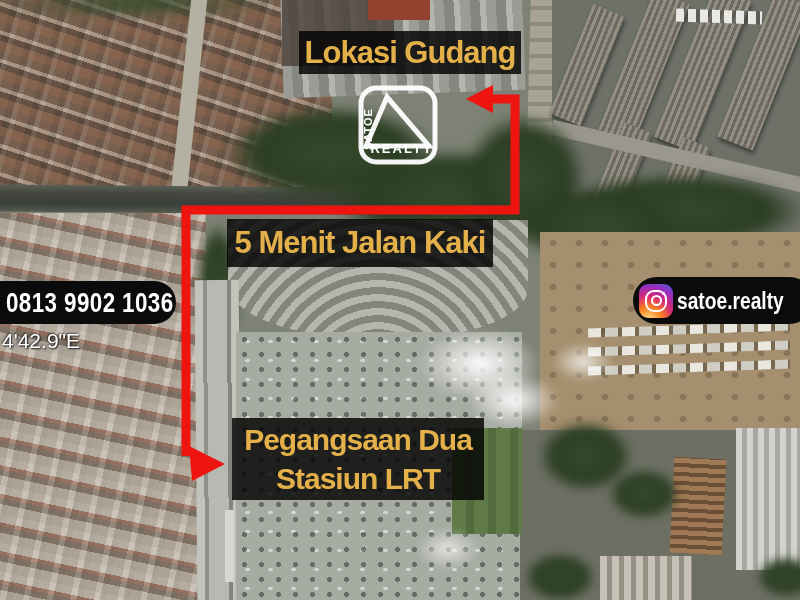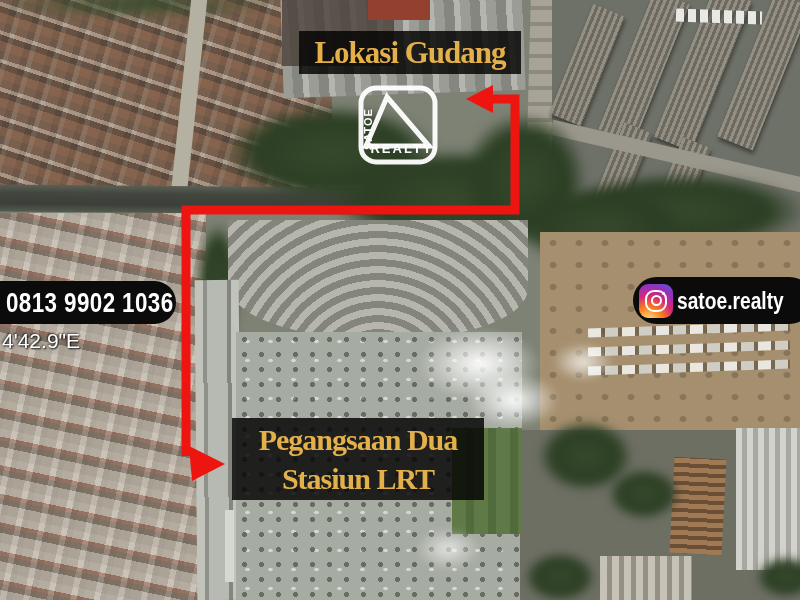--- a/index.html
+++ b/index.html
@@ -61,21 +61,21 @@
   .tb1{left:538px;top:420px;width:95px;height:72px;} .tb2{left:608px;top:468px;width:72px;height:52px;}
   .tb3{left:756px;top:556px;width:60px;height:42px;} .tb4{left:524px;top:552px;width:72px;height:50px;}
   .cloud{border-radius:50%;filter:blur(3px);background:radial-gradient(closest-side,rgba(255,255,255,.96),rgba(255,255,255,0));}
   .c1{left:418px;top:328px;width:124px;height:72px;} .c2{left:468px;top:372px;width:92px;height:56px;}
   .c3{left:552px;top:342px;width:62px;height:40px;opacity:.8;} .c4{left:416px;top:528px;width:64px;height:42px;opacity:.7;}
   
   .route{left:0;top:0;z-index:5;}
   .logo-box{left:357px;top:84px;width:82px;height:82px;z-index:6;}
   .glabel{z-index:7;background:rgba(5,5,5,.84);color:var(--accent-gold);
     display:flex;align-items:center;justify-content:center;text-align:right;
-    font-weight:bold;letter-spacing:-1px;font-family:Liberation Serif, serif;}
+    font-weight:bold;letter-spacing:-1px;}
   .loc{left:299px;top:31px;width:222px;height:43px;font-size:31px;}
   .walk{left:227px;top:219px;width:266px;height:48px;font-size:31px;}
   .station{left:232px;top:418px;width:252px;height:82px;font-size:30px;line-height:39px;flex-direction:column;}
   .pill{z-index:7;background:var(--pill-black);border-radius:24px;display:flex;align-items:center;}
   .phone-pill{left:-34px;top:281px;width:210px;height:43px;padding-left:40px;box-sizing:border-box;}
   .phone-txt{color:var(--text-white);font-weight:bold;font-size:28px;letter-spacing:.5px;
     transform:scaleX(.8);transform-origin:left center;white-space:nowrap;}
   .coord{left:2px;top:329px;z-index:7;color:var(--text-white);font-size:21px;white-space:nowrap;
     text-shadow:1px 1px 2px rgba(0,0,0,.95),-1px -1px 2px rgba(0,0,0,.6);}
   .ig-pill{left:633px;top:277px;width:180px;height:47px;padding-left:6px;box-sizing:border-box;gap:4px;}
@@ -147,20 +147,23 @@
   <svg class="abs logo-box" viewBox="0 0 82 82">
     <rect x="4" y="4" width="74" height="74" rx="15" style="fill:none;stroke:#ffffff;stroke-width:5;opacity:.95"></rect>
     <path d="M30,13 L72,62 L9,62 Z" style="fill:none;stroke:#ffffff;stroke-width:5;stroke-linejoin:miter;opacity:.95"></path>
     <text x="15" y="45" transform="rotate(-90 15 45)" text-anchor="middle" style="fill:#ffffff;font-family:'Liberation Sans',sans-serif;font-size:11px;font-weight:bold;letter-spacing:1px">SATOE</text>
     <text x="45" y="69" text-anchor="middle" style="fill:#ffffff;font-family:'Liberation Sans',sans-serif;font-size:13px;font-weight:bold;letter-spacing:2px">REALTY</text>
   </svg>
 
   <div class="abs glabel loc">
     <span>Lokasi Gudang</span>
   </div>
+  <div class="abs glabel walk">
+    <span>5 Menit Jalan Kaki</span>
+  </div>
   <div class="abs glabel station">
     <span>Pegangsaan Dua</span>
     <span>Stasiun LRT</span>
   </div>
 
   <div class="abs pill phone-pill">
     <span class="phone-txt">0813 9902 1036</span>
   </div>
 
   <div class="abs coord">4'42.9"E</div>

